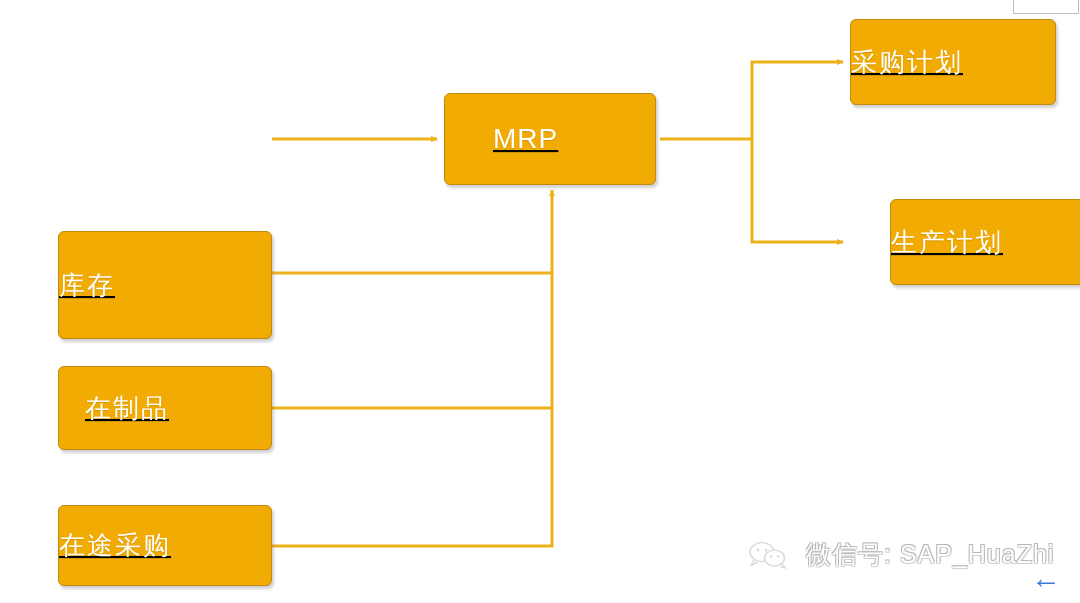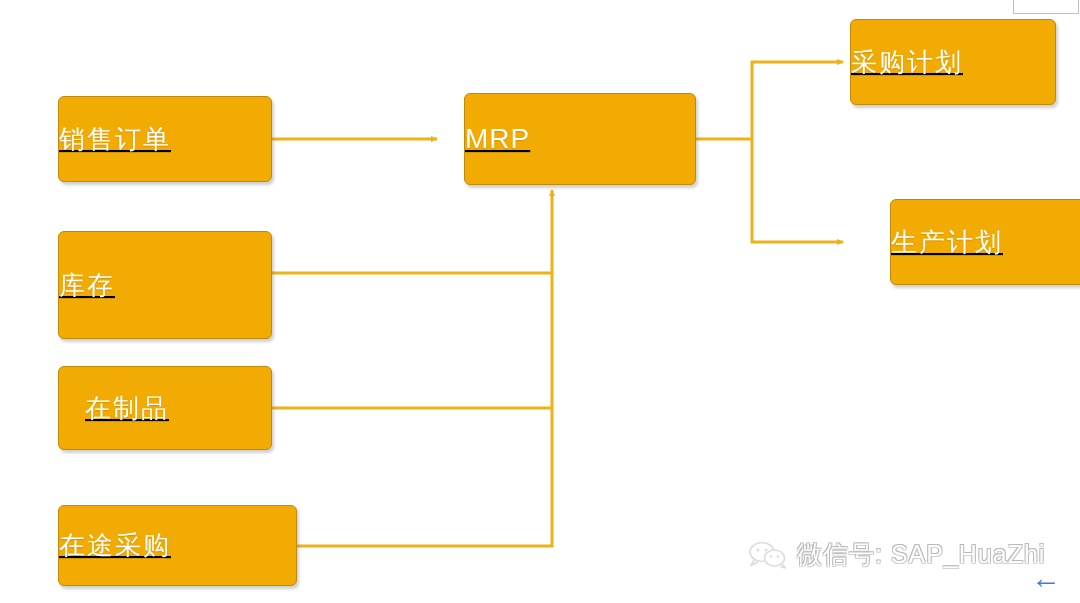--- a/index.html
+++ b/index.html
@@ -55,21 +55,21 @@
     position: absolute;
     box-sizing: border-box;
     border: 1.5px solid #BFBFBF;
     background: transparent;
     z-index: 2;
   }
   #watermark {
     position: absolute;
     display: flex;
     align-items: center;
-    gap: 9px;
+    gap: 18px;
     z-index: 4;
     user-select: none;
   }
   #watermark .wm-text {
     font-size: 25px;
     color: #fdfdfd;
     letter-spacing: 1px;
     text-shadow:
       -1px -1px 0 #b9b9b9,
        1px -1px 0 #b9b9b9,
@@ -108,37 +108,34 @@
 
     <path d="M 660,139 L 752,139" fill="none" stroke="#EDB11A" stroke-width="3"></path>
 
     <path d="M 752,139 L 752,62 L 843,62" fill="none" stroke="#EDB11A" stroke-width="3" marker-end="url(#arrowhead)"></path>
 
     <path d="M 752,139 L 752,242 L 843,242" fill="none" stroke="#EDB11A" stroke-width="3" marker-end="url(#arrowhead)"></path>
   </svg>
 
   <div class="corner-artifact" style="left:1013px; top:-14px; width:66px; height:28px;"></div>
 
-  <div class="node" style="left:58px; top:96px; width:214px; height:86px;">
-    <span class="node-label">销售订单</span>
-  </div>
 
   <div class="node" style="left:58px; top:231px; width:214px; height:108px;">
     <span class="node-label">库存</span>
   </div>
 
   <div class="node" style="left:58px; top:366px; width:214px; height:84px;padding-left:26px;">
     <span class="node-label">在制品</span>
   </div>
 
-  <div class="node" style="left:58px; top:505px; width:239px; height:81px;">
+  <div class="node" style="left:58px; top:505px; width:214px; height:81px;">
     <span class="node-label">在途采购</span>
   </div>
 
-  <div class="node" style="left:464px; top:93px; width:232px; height:92px;">
+  <div class="node" style="left:444px; top:93px; width:212px; height:92px;padding-left:48px;">
     <span class="node-label latin">MRP</span>
   </div>
 
   <div class="node" style="left:850px; top:19px; width:206px; height:86px;">
     <span class="node-label">采购计划</span>
   </div>
 
   <div class="node" style="left:850px; top:199px; width:206px; height:86px;margin-left:40px;">
     <span class="node-label">生产计划</span>
   </div>

